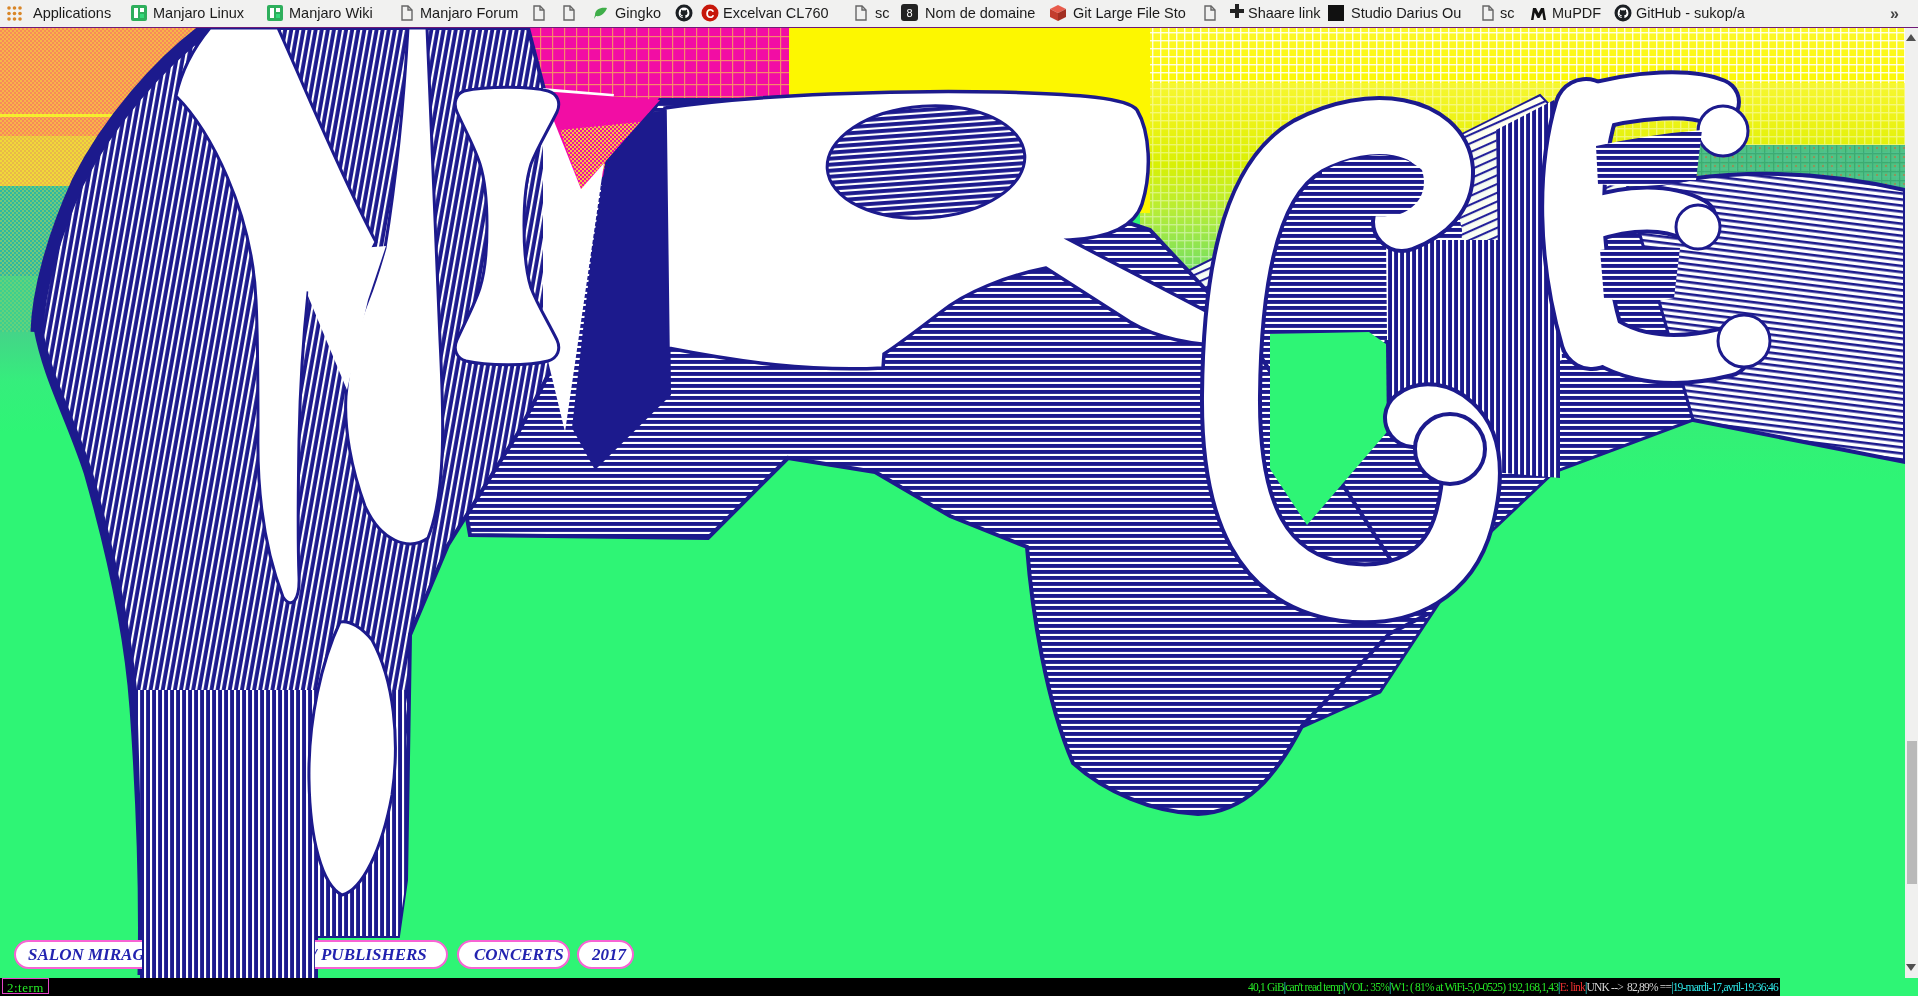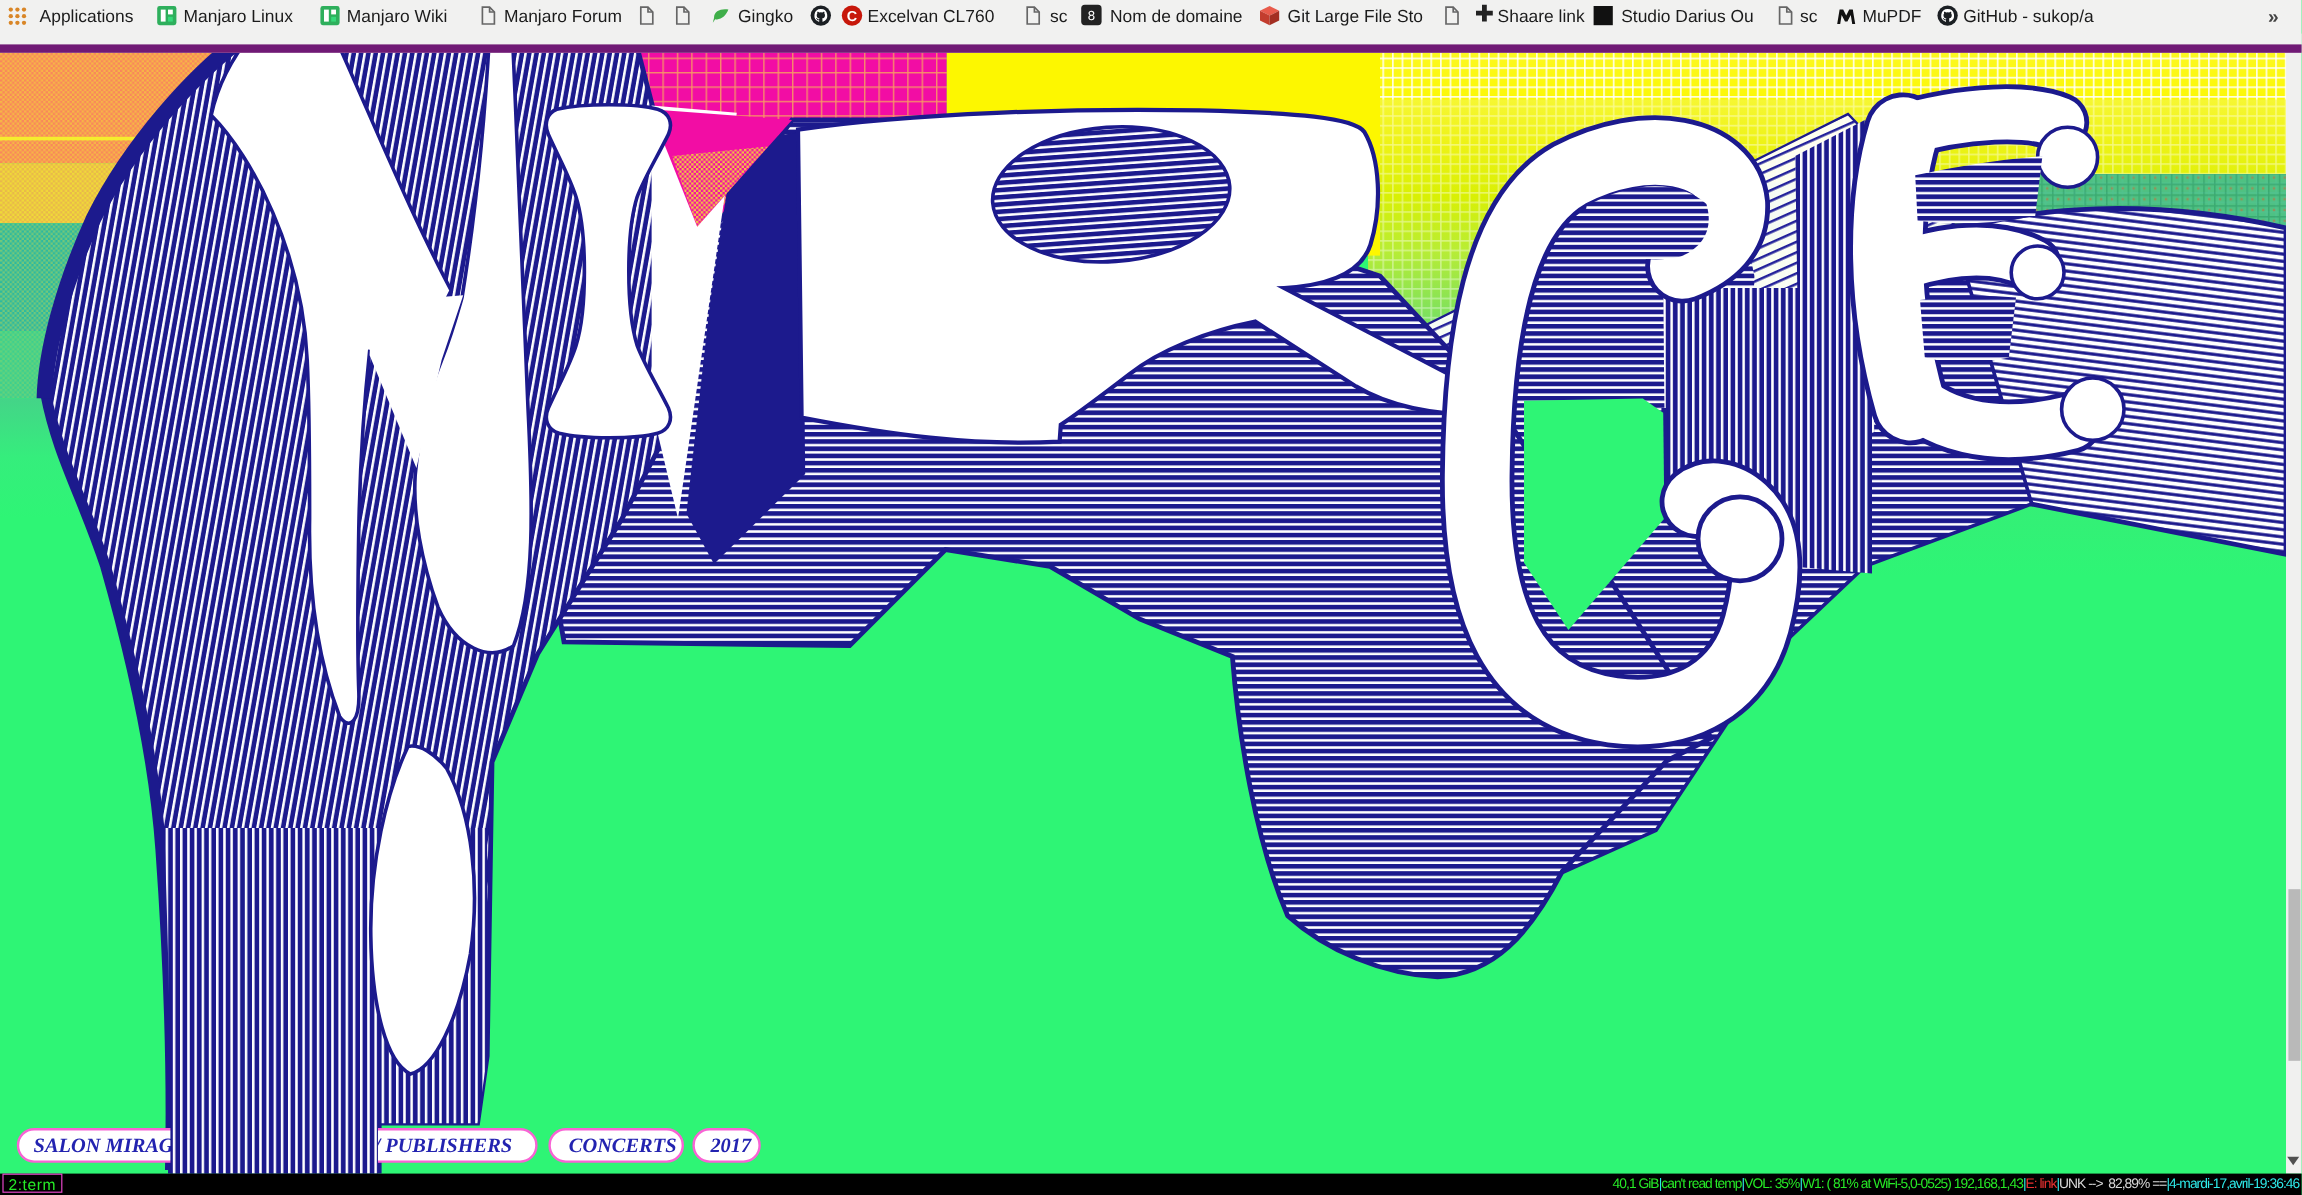--- a/index.html
+++ b/index.html
@@ -1,22 +1,22 @@
 <!DOCTYPE html>
 <html><head>
 <meta charset="utf-8">
 <style>
   * { margin:0; padding:0; box-sizing:border-box; }
   html,body { width:1918px; height:996px; overflow:hidden; background:#2ef575; font-family:"Liberation Sans", sans-serif; }
-  #bookbar { position:absolute; top:0; left:0; width:1918px; height:44px; background:#f1f1f0; border-bottom:7px solid #701a75; z-index:30; white-space:nowrap; overflow:hidden; }
+  #bookbar { position:absolute; top:0; left:0; width:1918px; height:28px; background:#f1f1f0; border-bottom:1px solid #701a75; z-index:30; white-space:nowrap; overflow:hidden; }
   #art { position:absolute; top:28px; left:0; width:1905px; height:950px; z-index:1; }
   #scroll { position:absolute; top:28px; right:0; width:13px; height:950px; background:#f0f0ef; z-index:25; }
   #thumb { position:absolute; top:713px; left:1.5px; width:10px; height:143px; background:#b9b9b9; }
   .arr { position:absolute; left:1px; width:0; height:0; border-left:5.5px solid transparent; border-right:5.5px solid transparent; }
-  #statusbar { position:absolute; top:978px; left:0; width:1918px; height:18px; background:#000; z-index:40; font-family:Liberation Sans, sans-serif; font-size:11.5px; line-height:17px;text-align:right; }
+  #statusbar { position:absolute; top:978px; left:0; width:1780px; height:18px; background:#000; z-index:40; font-family:Liberation Serif, serif; font-size:11.5px; line-height:17px;text-align:right; }
   #stleft { position:absolute; left:2px; top:0px; color:#26e926; border:1px solid #e545c8; padding:0 4px; height:16px; font-size:13px; letter-spacing:0.5px; }
   #stright { position:absolute; right:2px; top:1px; color:#26e926; letter-spacing:-0.8px; }
   .cy { color:#2ee9e9; } .rd { color:#e93030; } .wh { color:#d8d8d8; }
 </style>
 </head>
 <body>
 <div id="bookbar">
 <svg width="1918" height="28" xmlns="http://www.w3.org/2000/svg">
 
   <g fill="#d98627">
@@ -279,14 +279,14 @@
 
 <path d="M142,935 L315,935 L315,978 L142,978 Z" fill="url(#p90)"></path>
 </svg>
 <div id="scroll">
   <div class="arr" style="top:6px; border-bottom:7px solid #505050;"></div>
   <div id="thumb"></div>
   <div class="arr" style="top:936px; border-top:7px solid #505050;"></div>
 </div>
 <div id="statusbar">
   <span id="stleft">2:term</span>
-  <span id="stright">40,1 GiB<span class="cy">|</span>can't read temp<span class="cy">|</span>VOL: 35%<span class="cy">|</span>W1: ( 81% at WiFi-5,0-0525) 192,168,1,43<span class="cy">|</span><span class="rd">E: link</span><span class="cy">|</span><span class="wh">UNK --&gt;&nbsp;&nbsp;82,89% ==</span><span class="cy">|</span><span class="cy">4-mardi-17,avril-19:36:46</span></span>
+  <span id="stright">40,1 GiB<span class="cy">|</span>can't read temp<span class="cy">|</span>VOL: 35%<span class="cy">|</span>W1: ( 81% at WiFi-5,0-0525) 192,168,1,43<span class="cy">|</span><span class="rd">E: link</span><span class="cy">|</span><span class="wh">UNK --&gt;&nbsp;&nbsp;82,89% ==</span><span class="cy">|</span><span class="cy">19-mardi-17,avril-19:36:46</span></span>
 </div>
 
 </body></html>

